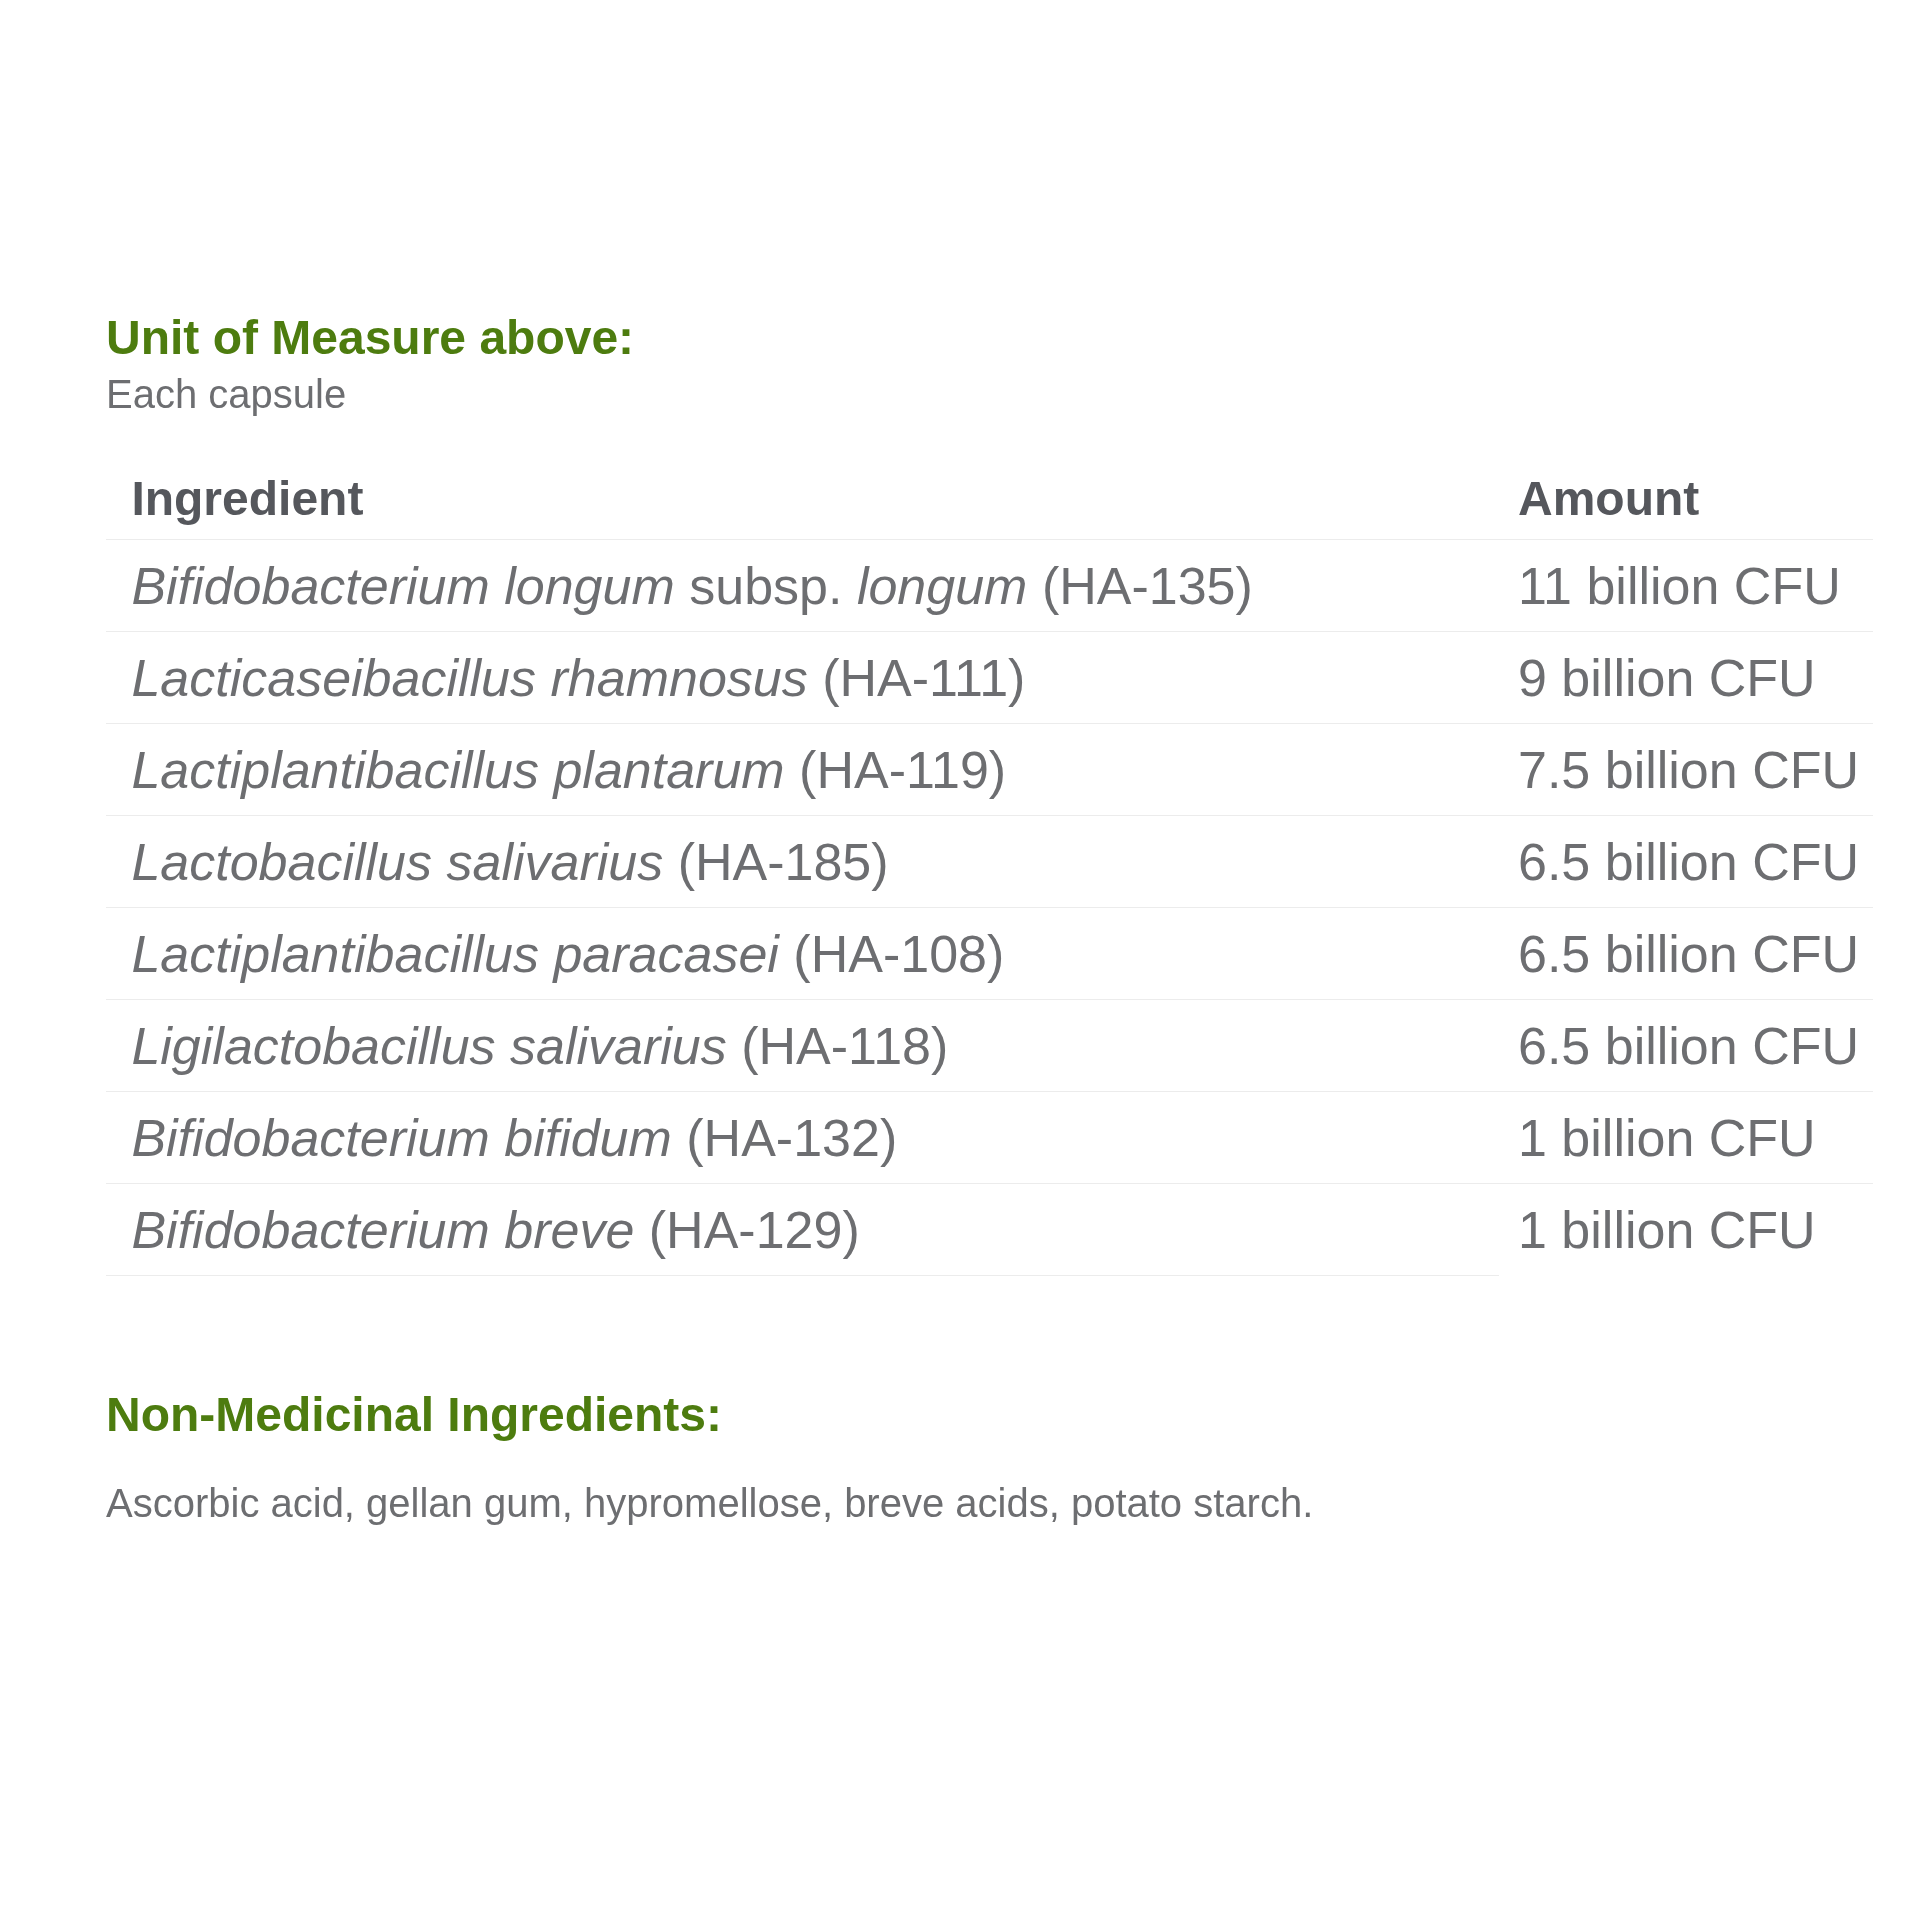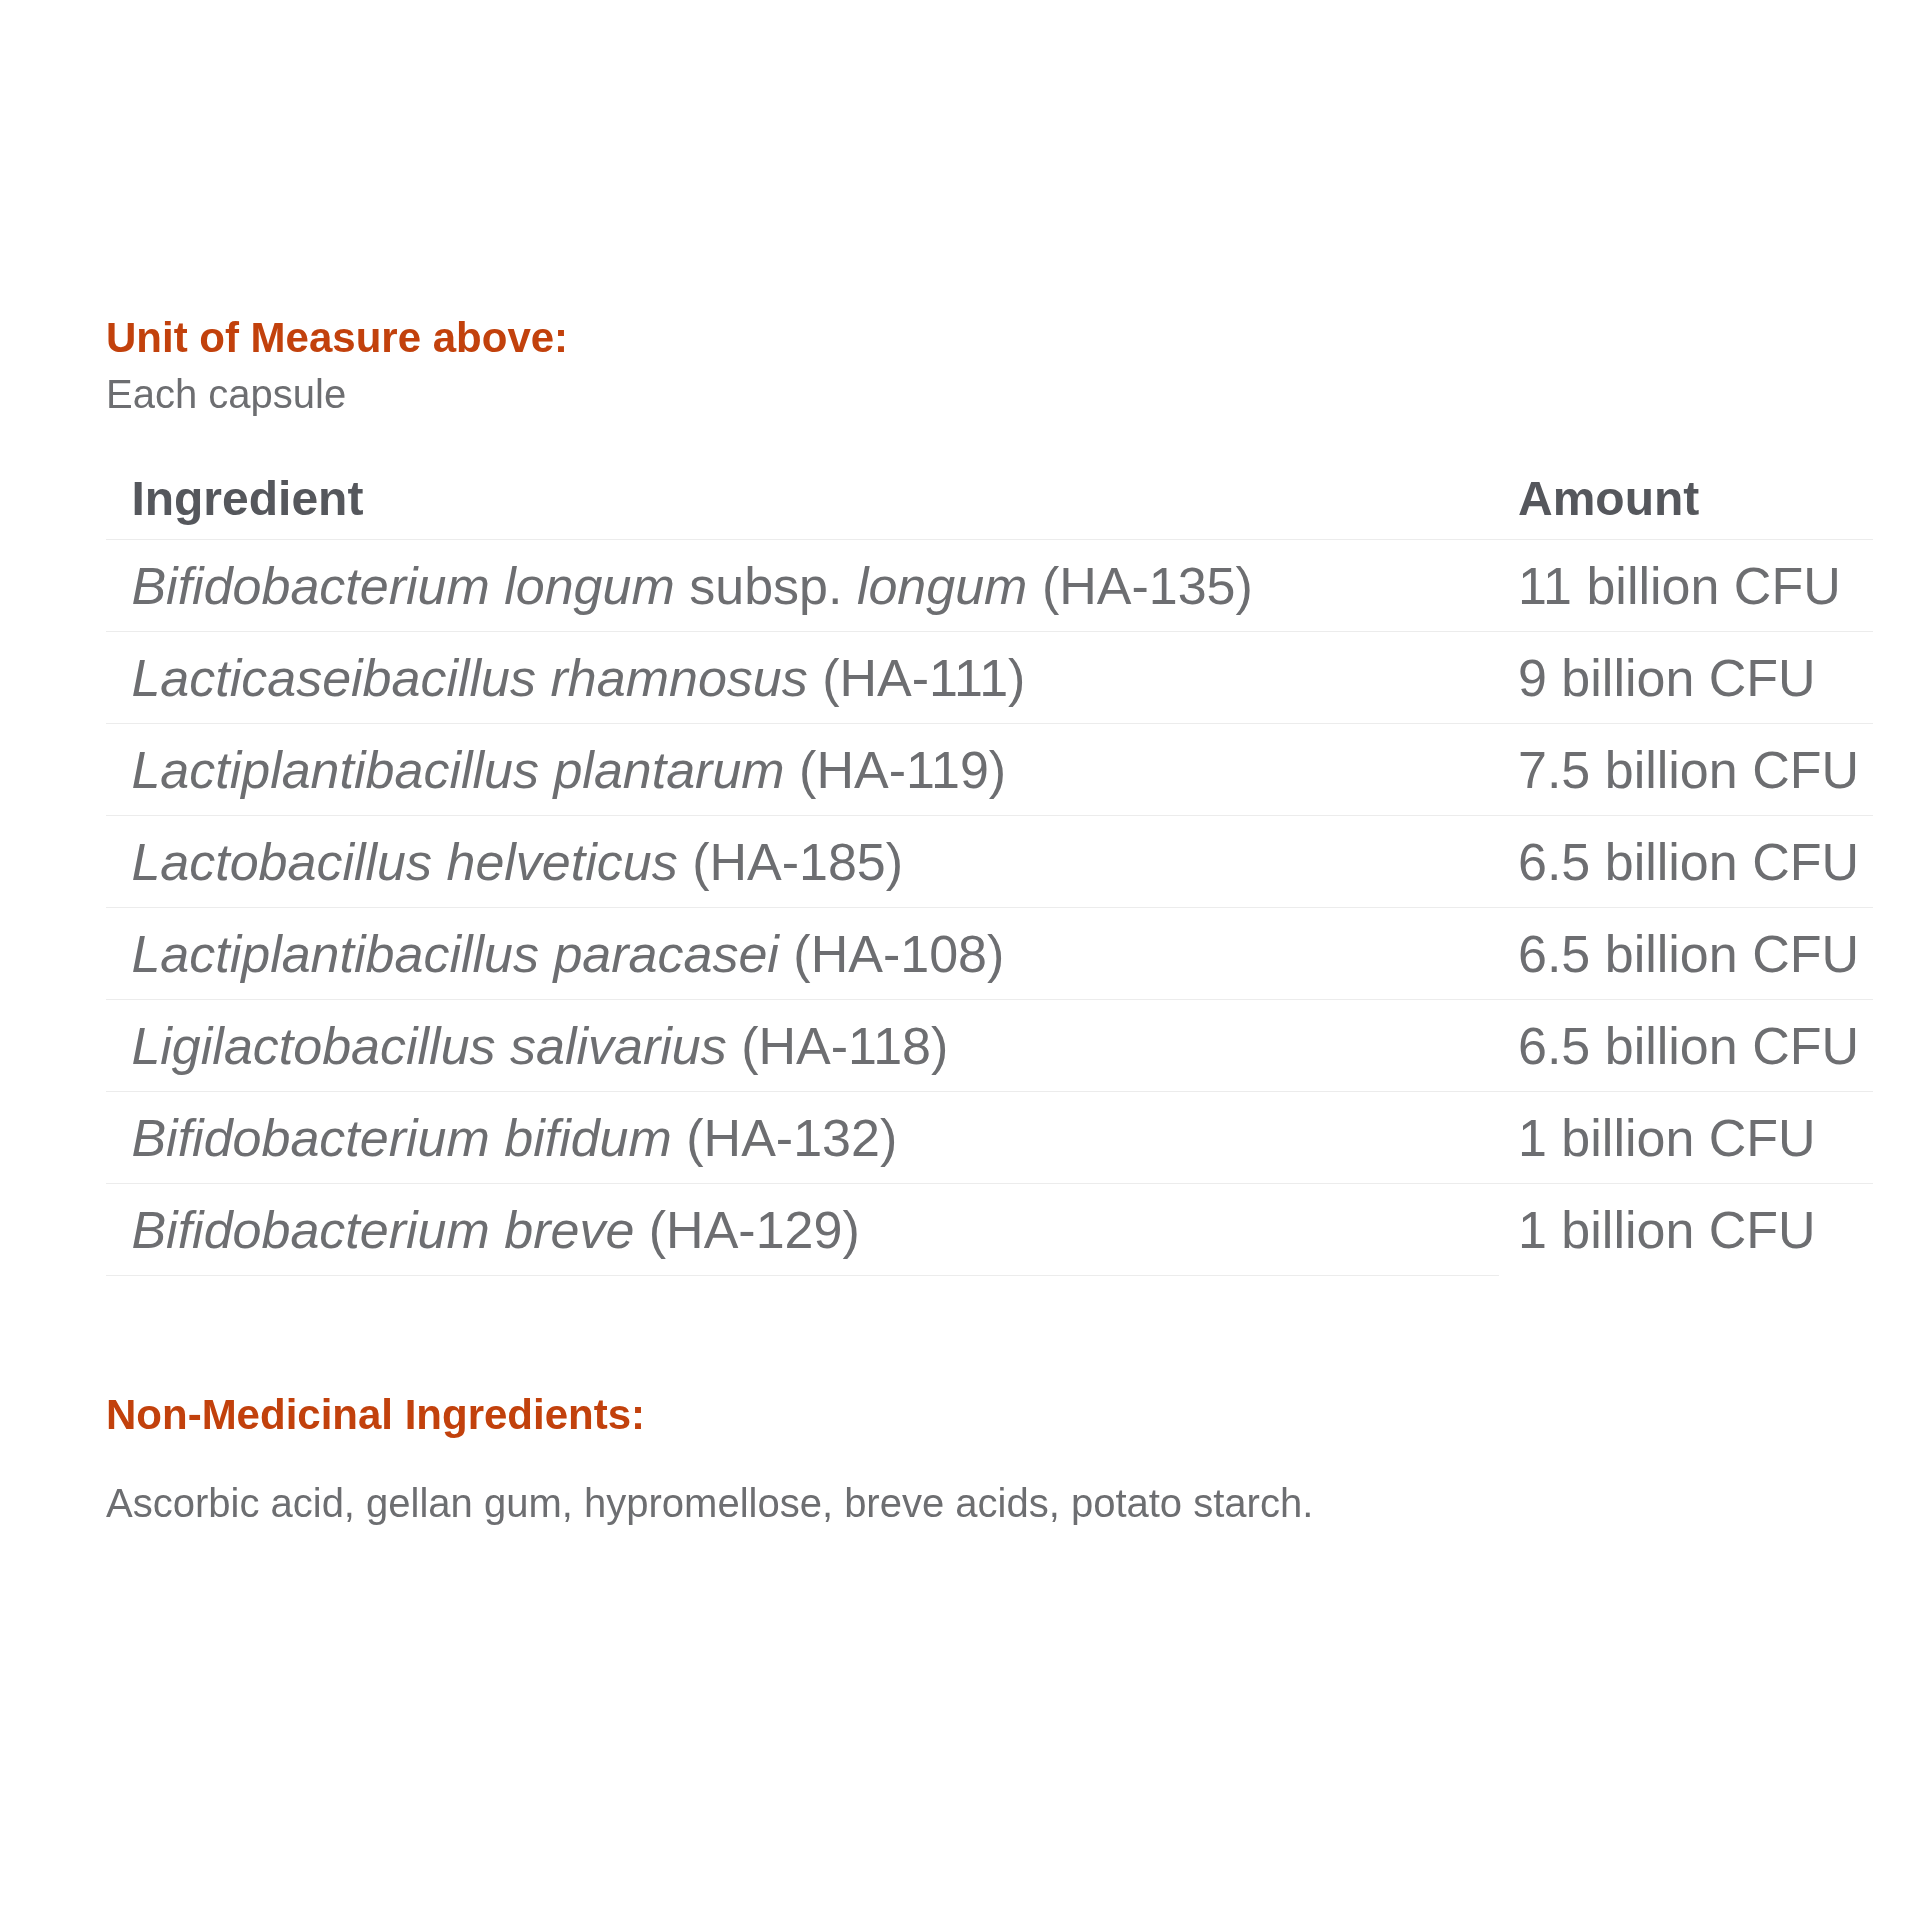--- a/index.html
+++ b/index.html
@@ -11,23 +11,23 @@
     width: 1928px;
     height: 1928px;
     overflow: hidden;
     font-family: "Liberation Sans", sans-serif;
     color: #6d6e71;
   }
   .container {
     padding: 313px 52px 0 106px;
   }
   .h-bold {
-    font-size: 42px;
+    font-size: 48px;
     font-weight: bold;
-    color: #c2410c;
+    color: #4d7c0f;
     line-height: 50px;
   }
   .body-text {
     font-size: 40px;
     line-height: 50px;
     color: #6d6e71;
   }
   .unit-value {
     margin-top: 6px;
   }
@@ -99,21 +99,21 @@
         </tr>
         <tr>
           <td class="ingredient-cell"><span class="italic">Lacticaseibacillus rhamnosus</span><span> (HA-111)</span></td>
           <td class="amount-cell">9 billion CFU</td>
         </tr>
         <tr>
           <td class="ingredient-cell"><span class="italic">Lactiplantibacillus plantarum</span><span> (HA-119)</span></td>
           <td class="amount-cell">7.5 billion CFU</td>
         </tr>
         <tr>
-          <td class="ingredient-cell"><span class="italic">Lactobacillus helveticus</span><span> (HA-185)</span></td>
+          <td class="ingredient-cell"><span class="italic">Lactobacillus salivarius</span><span> (HA-185)</span></td>
           <td class="amount-cell">6.5 billion CFU</td>
         </tr>
         <tr>
           <td class="ingredient-cell"><span class="italic">Lactiplantibacillus paracasei</span><span> (HA-108)</span></td>
           <td class="amount-cell">6.5 billion CFU</td>
         </tr>
         <tr>
           <td class="ingredient-cell"><span class="italic">Ligilactobacillus salivarius</span><span> (HA-118)</span></td>
           <td class="amount-cell">6.5 billion CFU</td>
         </tr>

